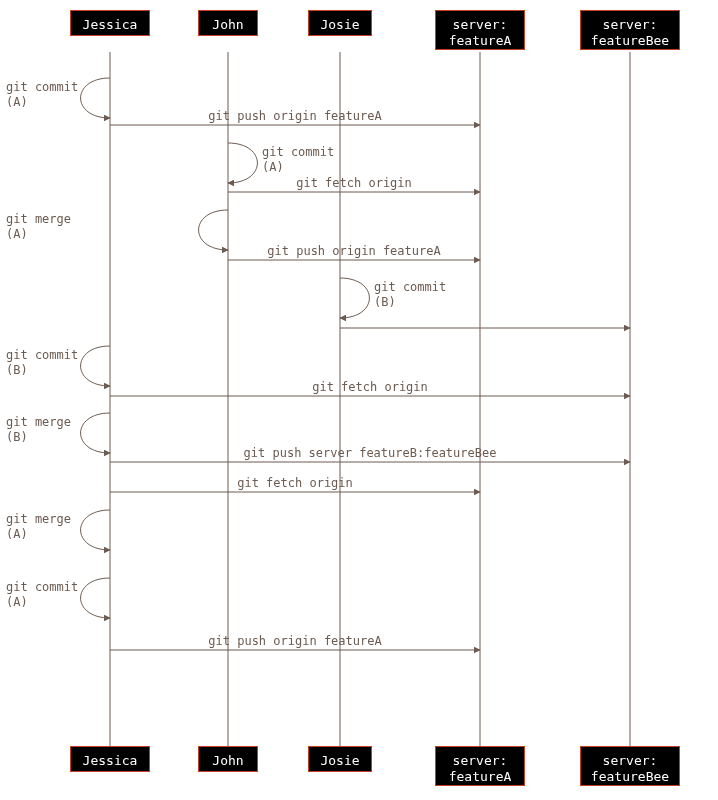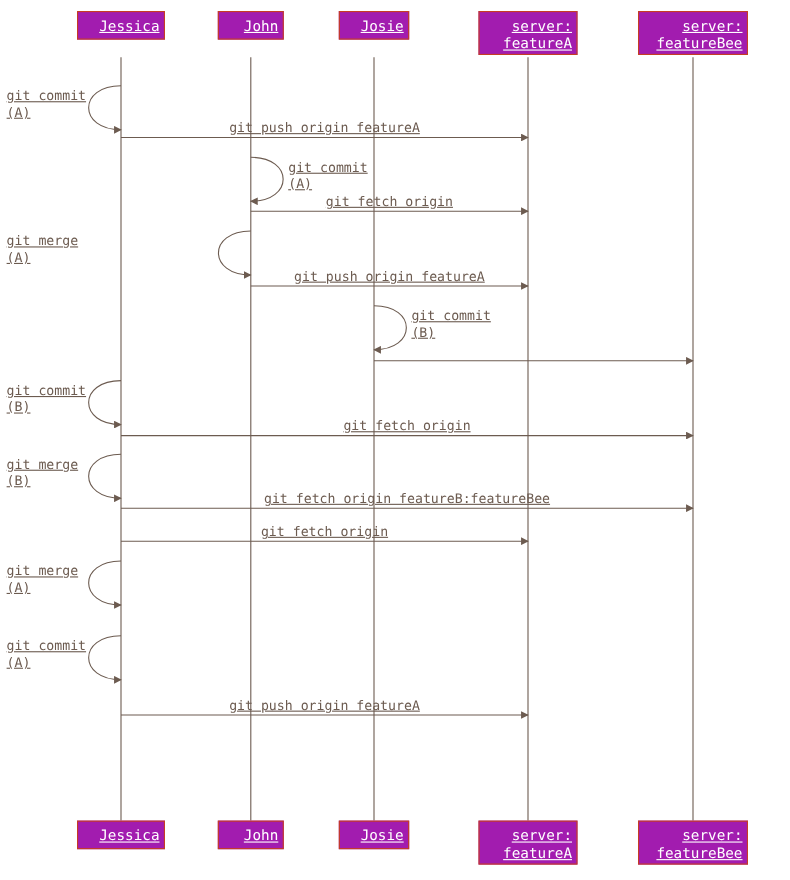--- a/index.html
+++ b/index.html
@@ -7,41 +7,39 @@
     background: #fff;
     font-family: "DejaVu Sans Mono", "Lucida Console", Monaco, monospace;
   }
   .canvas {
     position: relative;
     width: 718px;
     height: 800px;
   }
   .participant {
     position: absolute;
-    background: #a21caf;
+    background: #000000;
     color: #fff;
     font-size: 13px;
-    text-align: right;
+    text-align: center;
     padding: 6px 4px;
     line-height: 1.2;
     box-sizing: border-box;
     border: 1px solid #c63d23;
     white-space: pre;
-    text-decoration: underline;
   }
   svg { position: absolute; top: 0; left: 0; }
   .lifeline { stroke: #6c5b50; stroke-width: 1; }
   .msgtext {
     position: absolute;
     font-size: 12px;
     color: #6c5b50;
     white-space: pre;
     text-align: left;
     line-height: 1.25;
-    text-decoration: underline;
   }
 </style>
 </head>
 <body>
 
 <div class="canvas" id="canvas">
   <svg id="svg" width="718" height="800">
     <defs>
       <marker id="arrowR" viewBox="0 0 10 10" refX="9" refY="5" markerWidth="7" markerHeight="7" orient="auto">
         <path d="M 0 0 L 10 5 L 0 10 z" fill="#6c5b50"></path>
@@ -95,20 +93,20 @@
     <div class="msgtext" style="left: 6px; top: 212px; width: 190px; text-align: left;">git merge
 (A)</div>
     <div class="msgtext" style="left: 240px; top: 244px; width: 228px; text-align: center;">git push origin featureA</div>
     <div class="msgtext" style="left: 374px; top: 280px;">git commit
 (B)</div>
     <div class="msgtext" style="left: 6px; top: 348px; width: 72px; text-align: left;">git commit
 (B)</div>
     <div class="msgtext" style="left: 122px; top: 380px; width: 496px; text-align: center;">git fetch origin</div>
     <div class="msgtext" style="left: 6px; top: 415px; width: 72px; text-align: left;">git merge
 (B)</div>
-    <div class="msgtext" style="left: 122px; top: 446px; width: 496px; text-align: center;">git fetch origin featureB:featureBee</div>
+    <div class="msgtext" style="left: 122px; top: 446px; width: 496px; text-align: center;">git push server featureB:featureBee</div>
     <div class="msgtext" style="left: 122px; top: 476px; width: 346px; text-align: center;">git fetch origin</div>
     <div class="msgtext" style="left: 6px; top: 512px; width: 72px; text-align: left;">git merge
 (A)</div>
     <div class="msgtext" style="left: 6px; top: 580px; width: 72px; text-align: left;">git commit
 (A)</div>
     <div class="msgtext" style="left: 122px; top: 634px; width: 346px; text-align: center;">git push origin featureA</div>
   </div>
 
 </body></html>

